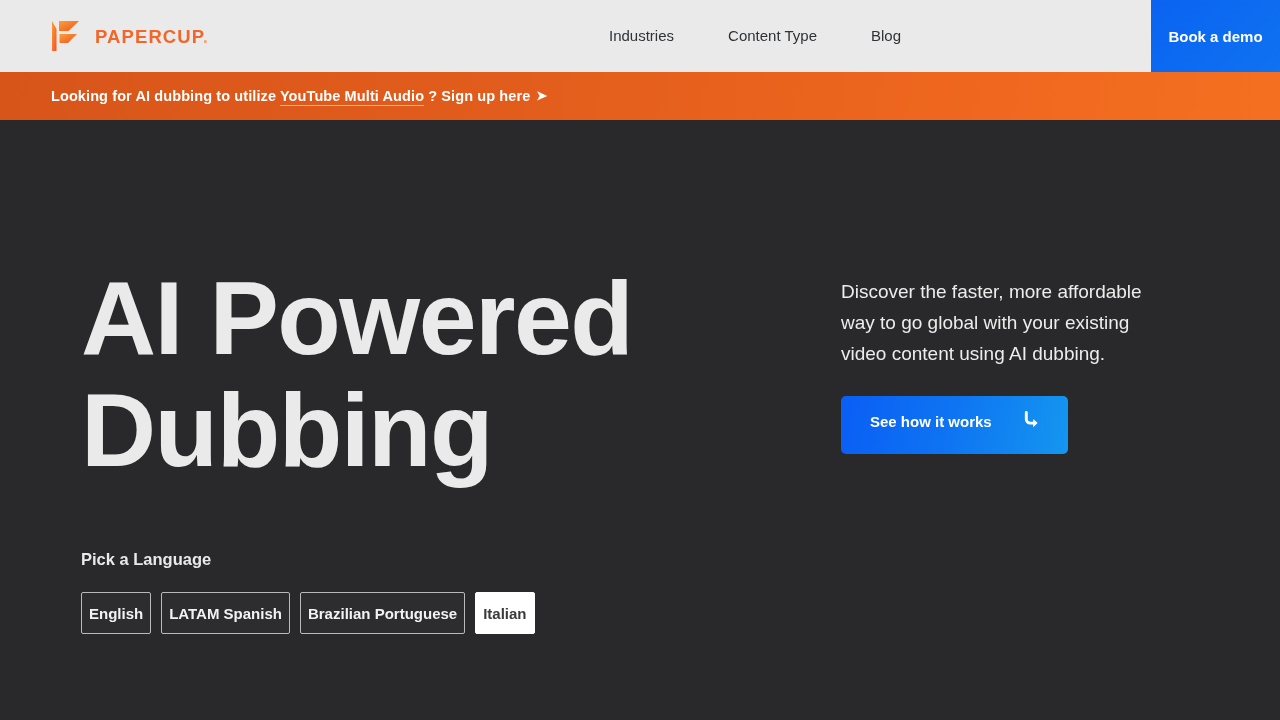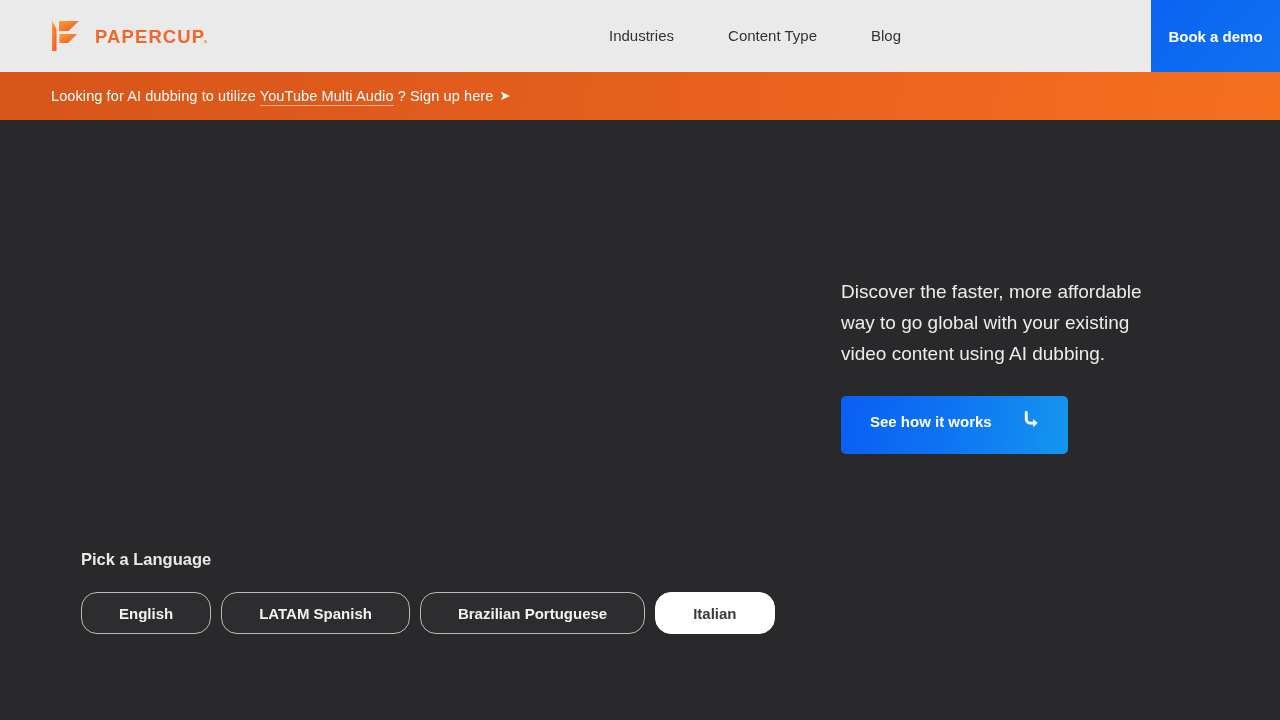--- a/index.html
+++ b/index.html
@@ -109,21 +109,21 @@
     height: 48px;
     background: linear-gradient(100deg, #d8551a 0%, #e25d1c 40%, #f0681f 78%, #f4701f 100%);
     display: flex;
     align-items: center;
     cursor: pointer;
   }
 
   .banner-text {
     margin-left: 51px;
     font-size: 14.5px;
-    font-weight: 400;
+    font-weight: 700;
     color: #ffffff;
     letter-spacing: 0.1px;
     white-space: nowrap;
   }
   .banner-text .hl {
     border-bottom: 1px solid rgba(255,255,255,0.55);
     padding-bottom: 1px;
   }
   .banner-arrow {
     display: inline-block;
@@ -205,25 +205,25 @@
   }
 
   .lang-row {
     display: flex;
     align-items: center;
     gap: 10px;
   }
 
   .chip {
     height: 42px;
-    border-radius: 16px;
+    border-radius: 2px;
     display: flex;
     align-items: center;
     justify-content: center;
-    padding: 0 37px;
+    padding: 0 7px;
     font-size: 15px;
     font-weight: 700;
     cursor: pointer;
     white-space: nowrap;
     font-family: inherit;
   }
 
   .chip.inactive {
     background: #2d2d2f;
     border: 1px solid #b9b9b9;
@@ -272,20 +272,22 @@
   </header>
 
   <div class="banner">
     <div class="banner-text">
       <span>Looking for AI dubbing to utilize </span><span class="hl">YouTube Multi Audio</span><span> ? Sign up here</span><span class="banner-arrow">➤</span>
     </div>
   </div>
 
   <section class="hero">
 
+    <h1 class="headline">AI Powered
+Dubbing</h1>
 
     <div class="sub-col">
       <p class="sub-text">Discover the faster, more affordable way to go global with your existing video content using AI dubbing.</p>
 
       <button class="cta">
         <span class="cta-label">See how it works</span>
         <span class="cta-arrow">
           <svg width="22" height="22" viewBox="0 0 22 22" xmlns="http://www.w3.org/2000/svg">
             <path d="M6.3 3.5 L6.3 10.2 C6.3 12.4 8.0 14.1 10.2 14.1 L15.2 14.1" fill="none" stroke="#ffffff" stroke-width="2.9" stroke-linecap="round"></path>
             <path d="M13.2 10.0 L17.6 14.1 L13.2 18.2 Z" fill="#ffffff"></path>

